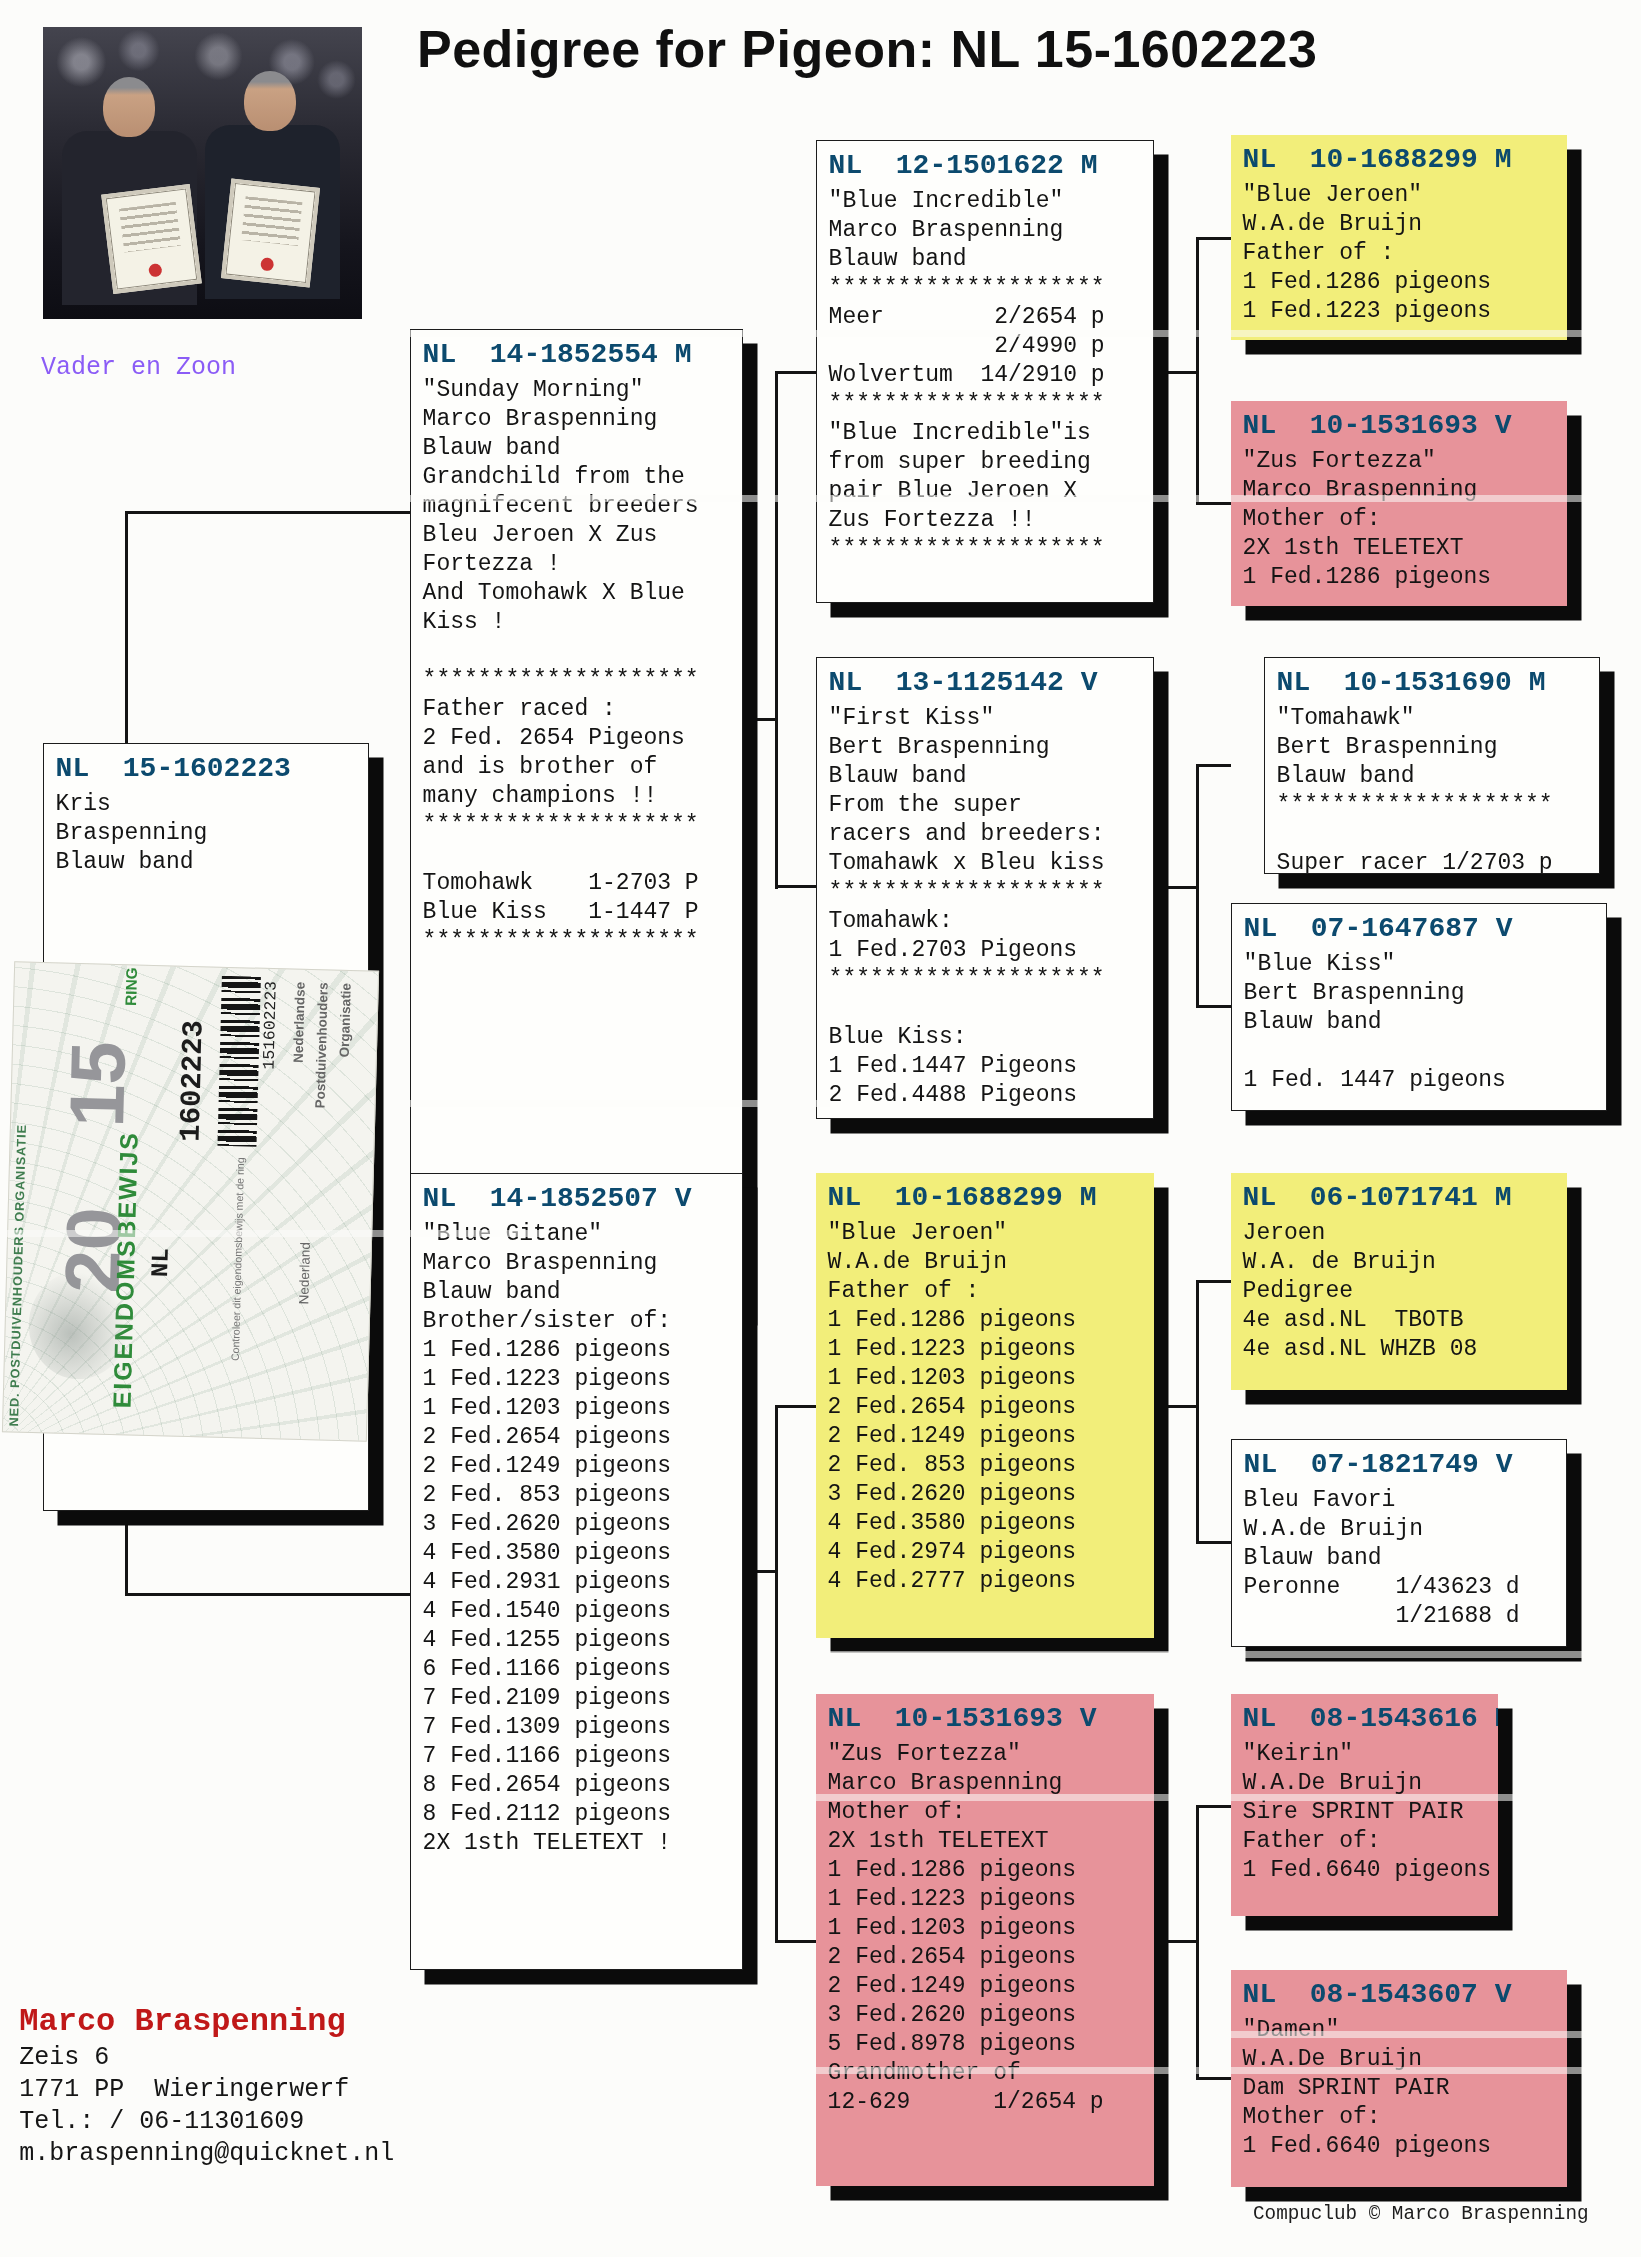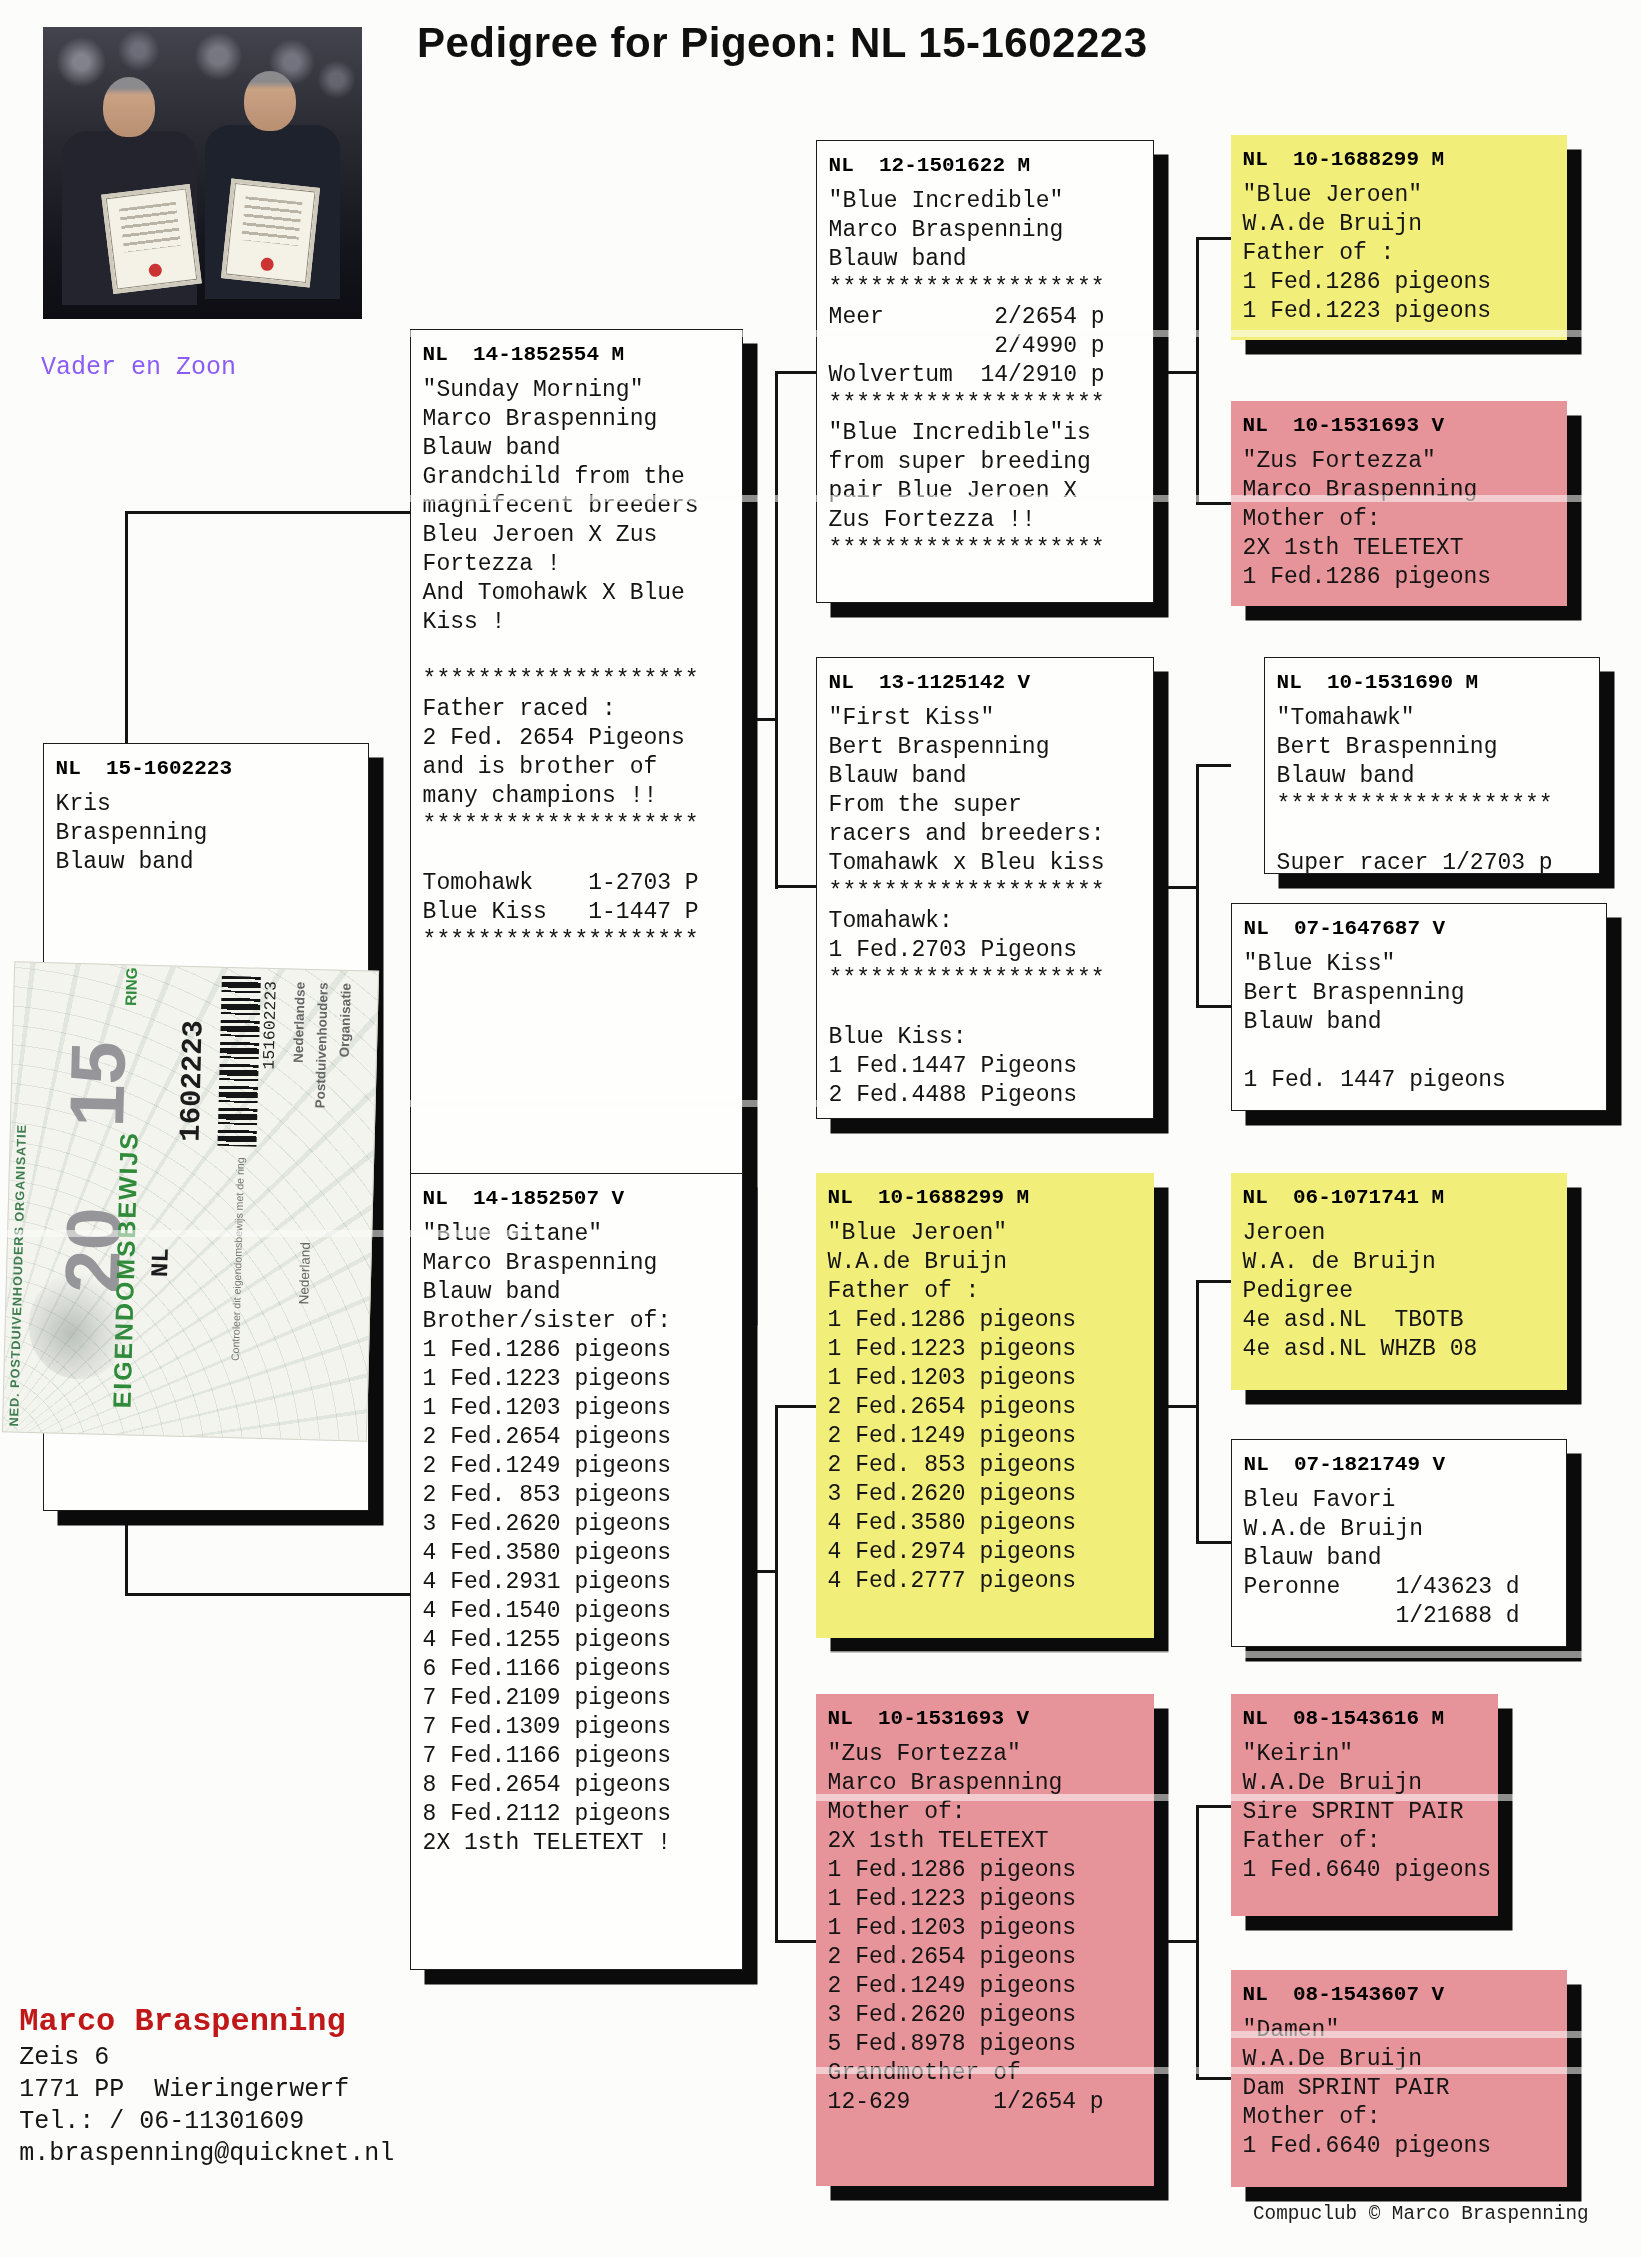--- a/index.html
+++ b/index.html
@@ -6,32 +6,32 @@
   html,body { background:#e8e8e6; }
   body { width:1641px; height:2257px; position:relative; overflow:hidden;
          background:#fcfcfa; font-family:"Liberation Mono","DejaVu Sans Mono",monospace; }
 
   
   .pbox { position:absolute; padding:7.7px 11.6px; overflow:hidden; z-index:10;
           box-shadow:14.5px 14.5px 0 #0b0b0b; }
   .pbox.white  { background:#fefefc; border:1.9px solid #1c1c1c; }
   .pbox.yellow { background:#f2ee7a; }
   .pbox.pink   { background:#e7939a; }
-  .pbox-header { color:#000000; font-weight:bold; font-size:21px; line-height:33px;
+  .pbox-header { color:#0c4a6e; font-weight:bold; font-size:28px; line-height:33px;
                  white-space:pre; margin-bottom:5.8px; }
   .pbox-lines .bline { font-size:23px; line-height:29px; white-space:pre; color:#141414; }
 
   
   .line { position:absolute; background:#141414; z-index:5; }
   .line.h { height:2.9px; }
   .line.v { width:2.9px; }
 
   
   .page-title { position:absolute; left:417px; top:19.3px; font-family:"Liberation Sans",sans-serif;
-                font-size:42px; font-weight:600; color:#101010; letter-spacing:0.5px; z-index:10; }
+                font-size:52px; font-weight:600; color:#101010; letter-spacing:0.5px; z-index:10; }
   .photo-caption { position:absolute; left:41px; top:353px; font-size:25px; color:#8b5cf6; z-index:10; }
 
   
   .photo { position:absolute; left:43px; top:27px; width:319px; height:292px; overflow:hidden; z-index:10;
            background:linear-gradient(180deg,#44444e 0%,#2b2b34 35%,#15151d 75%,#0d0d13 100%); }
   .ph-shelf { position:absolute; inset:0; background:
      radial-gradient(circle at 12% 12%, rgba(200,200,210,0.5) 0 7.7px, transparent 25px),
      radial-gradient(circle at 30% 8%,  rgba(180,180,195,0.4) 0 6.8px, transparent 21px),
      radial-gradient(circle at 55% 10%, rgba(190,190,200,0.45) 0 8.7px, transparent 24px),
      radial-gradient(circle at 78% 12%, rgba(200,200,215,0.4) 0 7.7px, transparent 23px),

